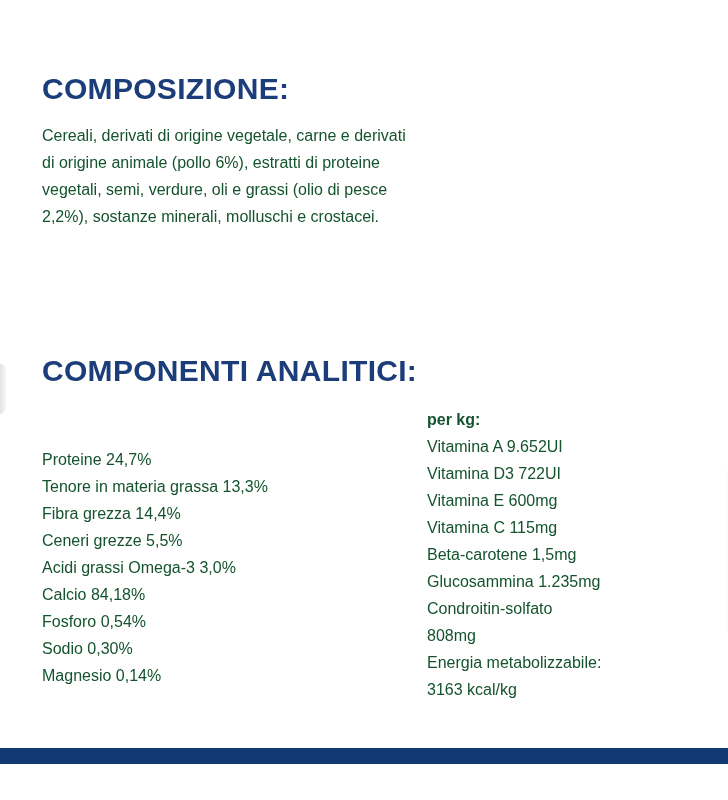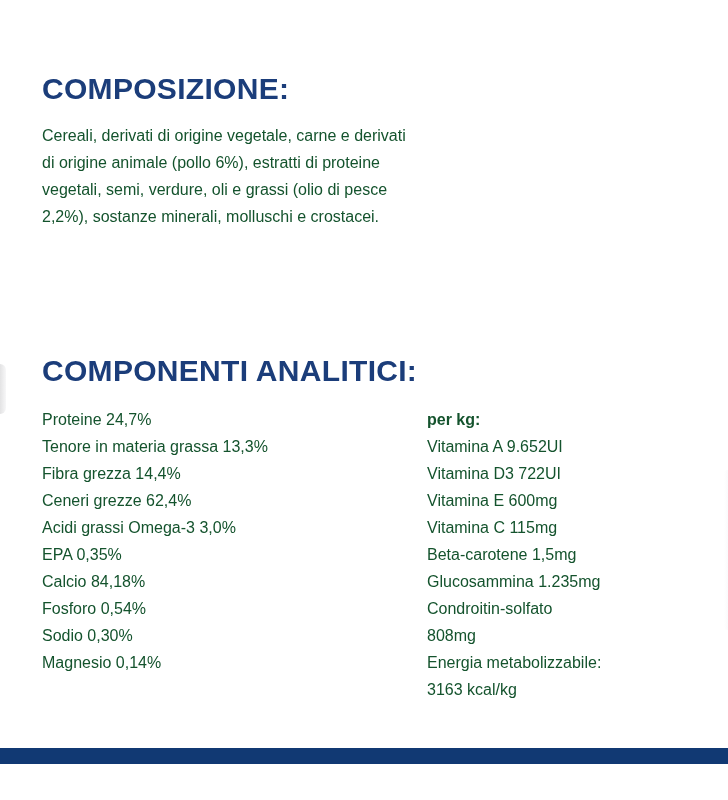--- a/index.html
+++ b/index.html
@@ -42,21 +42,21 @@
   }
   .text-line { display: block; }
 
   #analytical-columns {
     position: absolute;
     left: 42px;
     top: 406px;
     width: 660px;
     display: flex;
   }
-  .col-left  { width: 385px; }
+  .col-left  { width: 385px; margin-top: 40px; }
   .col-right { width: 275px; }
   .list { margin: 0; padding: 0; list-style: none; }
   .list li { display: block; }
   .per-kg-label { font-weight: 700; }
   .energy-block { }
 
   .left-edge-artifact {
     position: absolute;
     left: 0;
     top: 364px;
@@ -102,23 +102,22 @@
 
   <h2 class="section-heading" id="componenti-heading">COMPONENTI ANALITICI:</h2>
 
   <div id="analytical-columns" class="body-text">
 
     <div class="col-left">
       <ul class="list">
         <li>Proteine 24,7%</li>
         <li>Tenore in materia grassa 13,3%</li>
         <li>Fibra grezza 14,4%</li>
-        <li>Ceneri grezze 62,4%</li>
+        <li>Ceneri grezze 5,5%</li>
         <li>Acidi grassi Omega-3 3,0%</li>
-        <li>EPA 0,35%</li>
         <li>Calcio 84,18%</li>
         <li>Fosforo 0,54%</li>
         <li>Sodio 0,30%</li>
         <li>Magnesio 0,14%</li>
       </ul>
     </div>
 
     <div class="col-right">
       <div class="per-kg-label">per kg:</div>
       <ul class="list">

